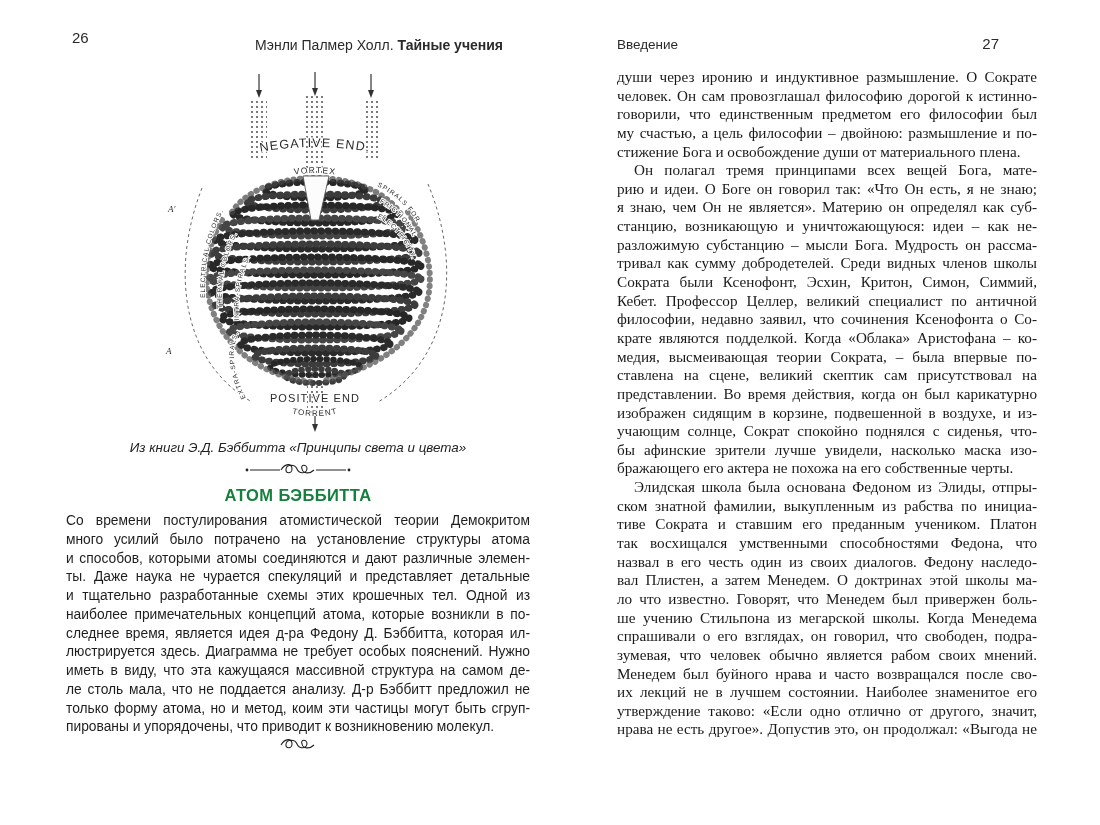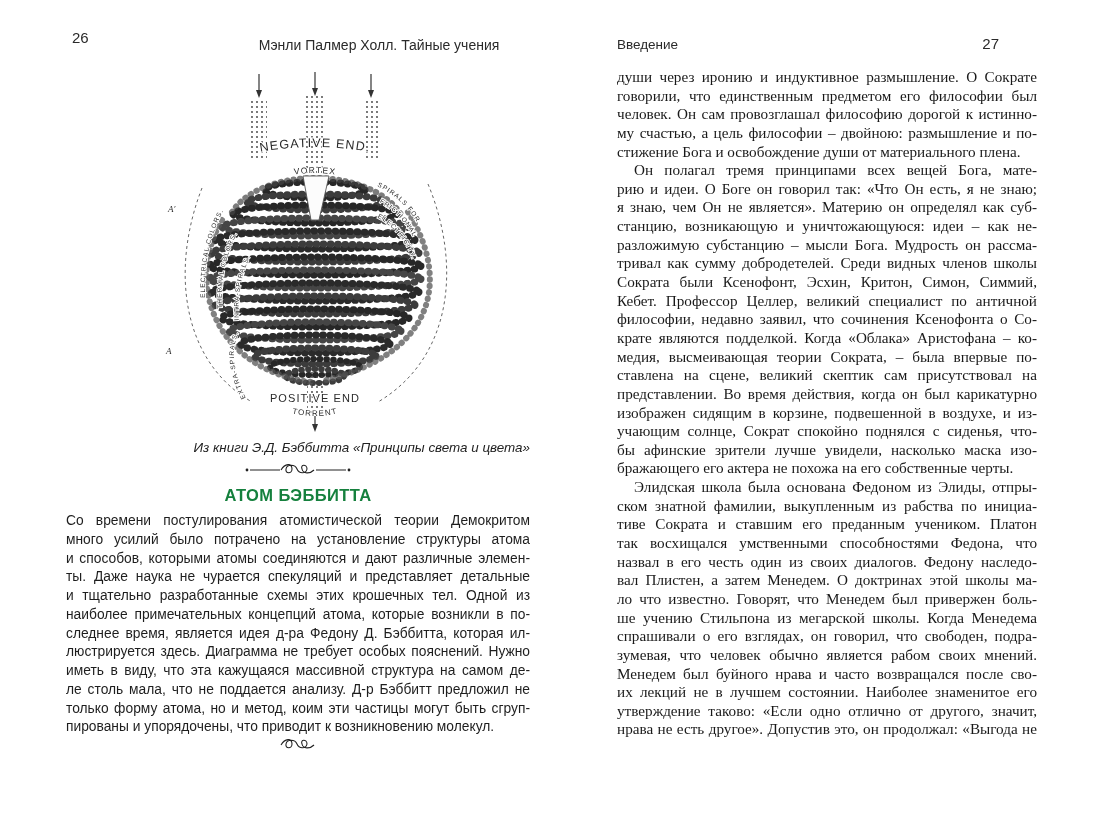--- a/index.html
+++ b/index.html
@@ -3,31 +3,31 @@
 <meta charset="utf-8">
 <style>
   html,body{margin:0;padding:0;}
   body{width:1100px;height:825px;background:#ffffff;}
   #page{position:relative;width:1100px;height:825px;background:#ffffff;overflow:hidden;
         font-family:"Liberation Sans",sans-serif;color:#1e1e1e;}
   .abs{position:absolute;}
   
   .pagenum{font-size:15px;color:#2a2a2a;}
   .runtitle{font-size:14px;color:#2a2a2a;}
-  .runtitle b{font-weight:normal;}
+  .runtitle b{font-weight:bold;}
   
   .tl{text-align:justify;overflow:hidden;}
   .tl:not(.pend)::after{content:"";display:inline-block;width:100%;height:0;}
   .pend{text-align-last:left;}
   .ind{text-indent:17px;}
   #left-body{left:66px;top:512px;width:464px;}
   #left-body .tl{font-family:"Liberation Sans",sans-serif;font-size:13.8px;height:18.75px;line-height:18.75px;}
   #right-body{left:617px;top:68px;width:420px;}
   #right-body .tl{font-family:"Liberation Serif",serif;font-size:15.2px;height:18.65px;line-height:18.65px;color:#191919;}
-  #caption{left:66px;top:440px;width:464px;text-align:right;font-style:italic;font-size:13.4px;color:#222;}
+  #caption{left:66px;top:440px;width:464px;text-align:center;font-style:italic;font-size:13.4px;color:#222;}
   #heading{left:66px;top:486px;width:464px;text-align:center;font-weight:bold;font-size:16.5px;letter-spacing:.4px;color:#15803d;}
   #divider{left:66px;top:462px;width:464px;text-align:center;}
   #endflourish{left:66px;top:736px;width:464px;text-align:center;}
   svg text{fill:#2b2b2b;}
   .eng-label{font-family:"Liberation Sans",sans-serif;letter-spacing:1.1px;paint-order:stroke;stroke:#ffffff;stroke-width:2px;}
 </style>
 </head>
 <body>
 
 <div id="page">
@@ -169,22 +169,22 @@
       <div class="tl">наиболее примечательных концепций атома, которые возникли в по-</div>
       <div class="tl">следнее время, является идея д-ра Федону Д. Бэббитта, которая ил-</div>
       <div class="tl">люстрируется здесь. Диаграмма не требует особых пояснений. Нужно</div>
       <div class="tl">иметь в виду, что эта кажущаяся массивной структура на самом де-</div>
       <div class="tl">ле столь мала, что не поддается анализу. Д-р Бэббитт предложил не</div>
       <div class="tl">только форму атома, но и метод, коим эти частицы могут быть сгруп-</div>
       <div class="tl pend">пированы и упорядочены, что приводит к возникновению молекул.</div>
     </div>
   <div id="right-body" class="abs">
       <div class="tl">души через иронию и индуктивное размышление. О Сократе</div>
+      <div class="tl">человек. Он сам провозглашал философию дорогой к истинно-</div>
       <div class="tl">говорили, что единственным предметом его философии был</div>
-      <div class="tl">человек. Он сам провозглашал философию дорогой к истинно-</div>
       <div class="tl">му счастью, а цель философии – двойною: размышление и по-</div>
       <div class="tl pend">стижение Бога и освобождение души от материального плена.</div>
       <div class="tl ind">Он полагал тремя принципами всех вещей Бога, мате-</div>
       <div class="tl">рию и идеи. О Боге он говорил так: «Что Он есть, я не знаю;</div>
       <div class="tl">я знаю, чем Он не является». Материю он определял как суб-</div>
       <div class="tl">станцию, возникающую и уничтожающуюся: идеи – как не-</div>
       <div class="tl">разложимую субстанцию – мысли Бога. Мудрость он рассма-</div>
       <div class="tl">тривал как сумму добродетелей. Среди видных членов школы</div>
       <div class="tl">Сократа были Ксенофонт, Эсхин, Критон, Симон, Симмий,</div>
       <div class="tl">Кебет. Профессор Целлер, великий специалист по античной</div>

